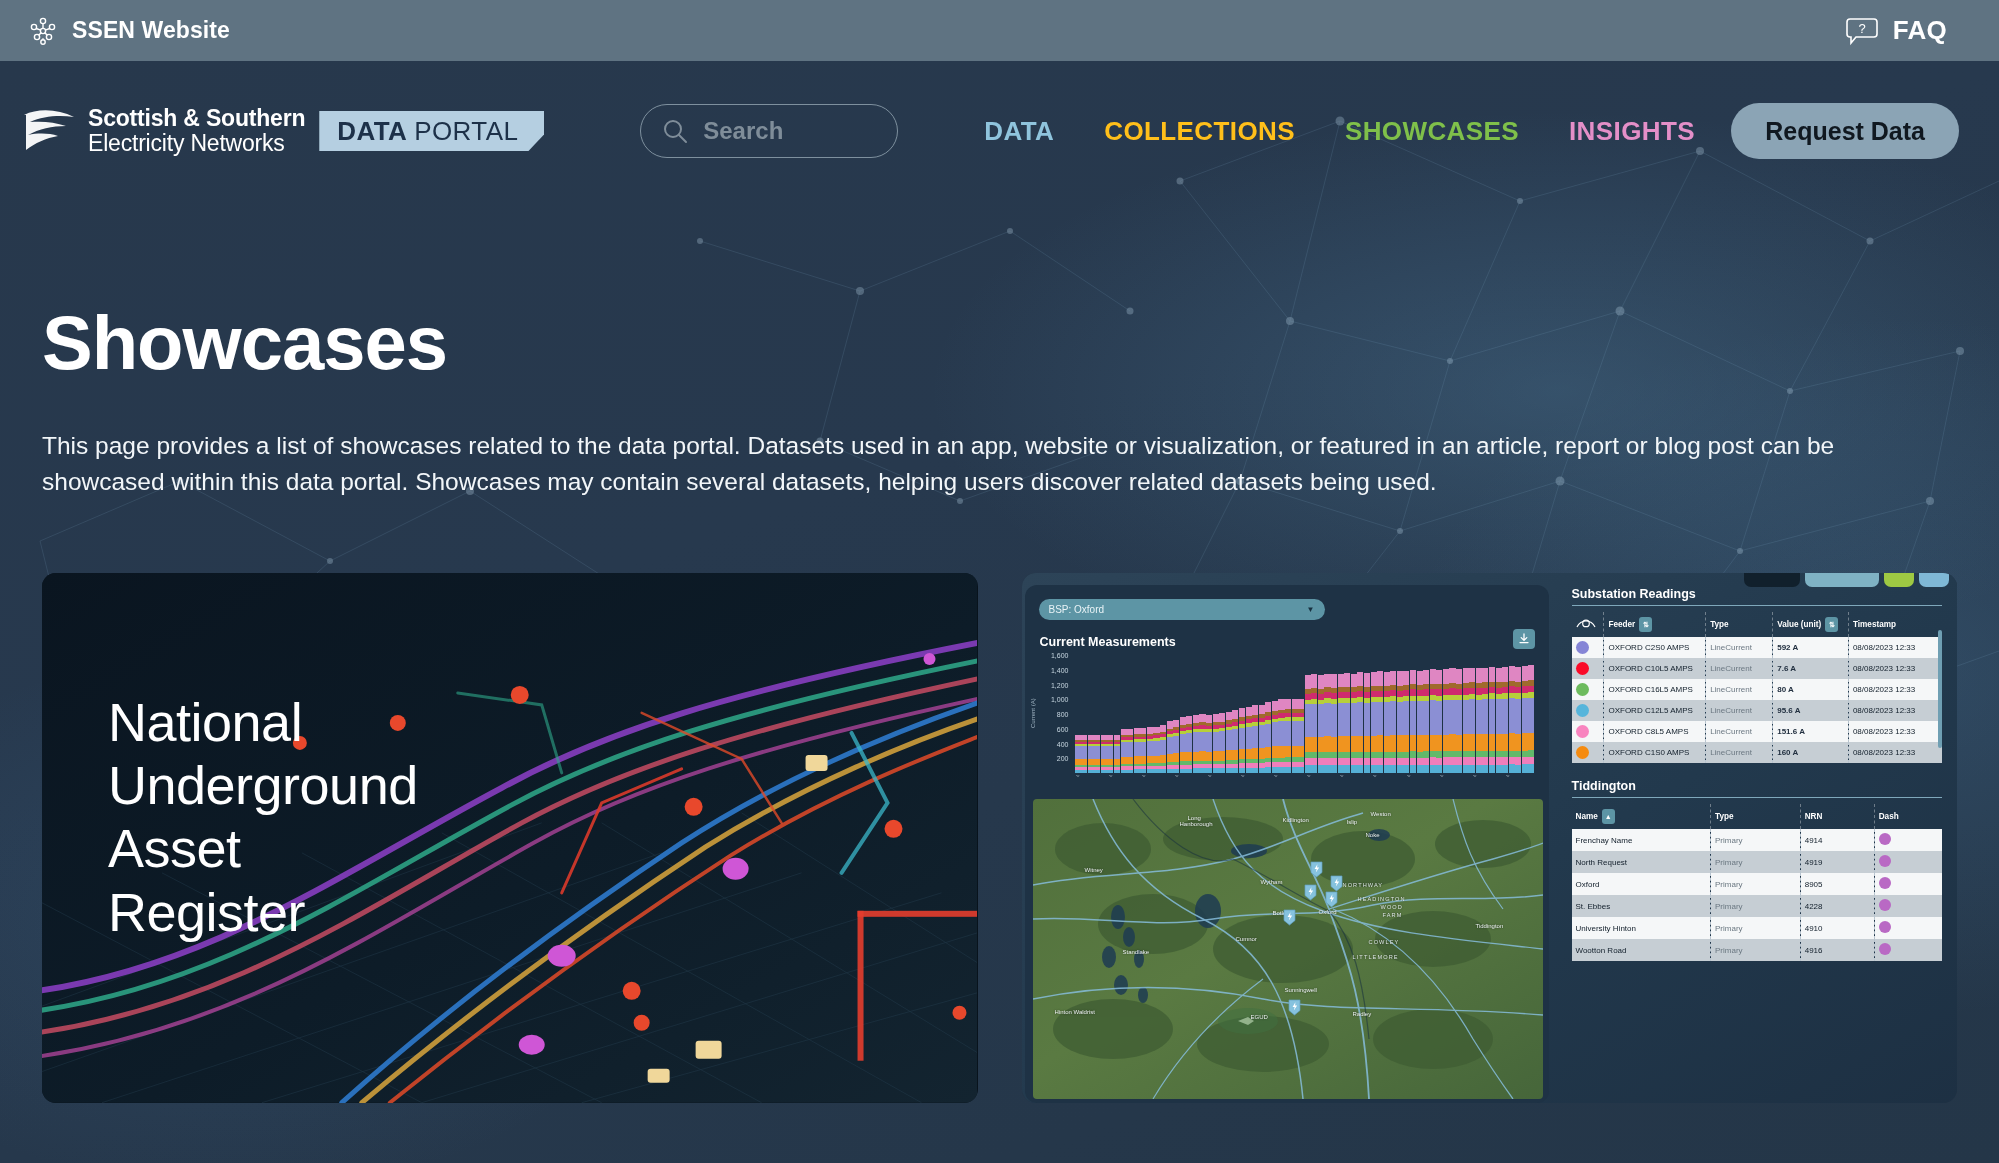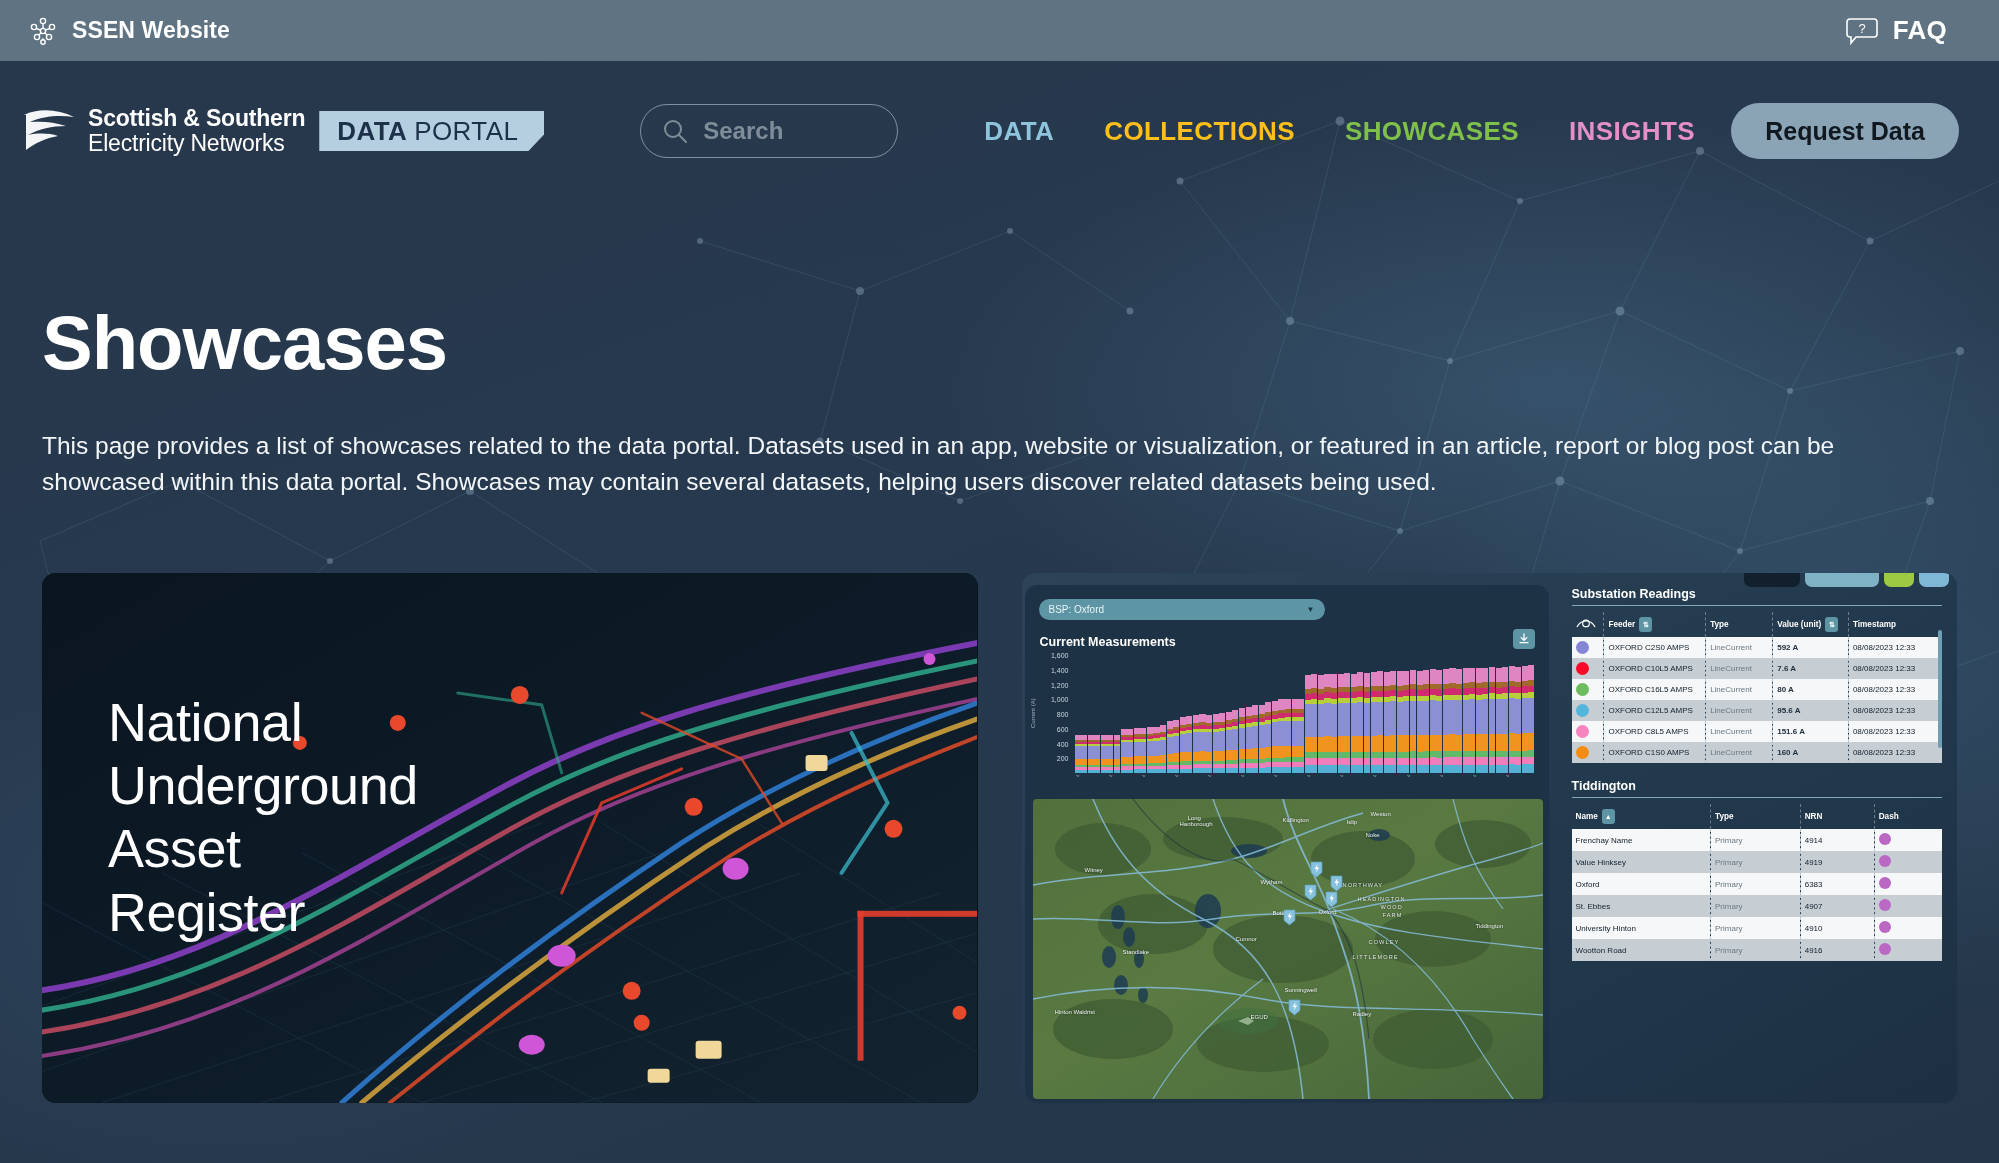--- a/index.html
+++ b/index.html
@@ -1461,35 +1461,35 @@
                     </tr>
                   </thead>
                   <tbody id="substations-body">
                       <tr>
                         <td>Frenchay Name</td>
                         <td class="cell-muted">Primary</td>
                         <td>4914</td>
                         <td><span class="dash-dot"></span></td>
                       </tr>
                       <tr>
-                        <td>Value Hinksey</td>
+                        <td>North Request</td>
                         <td class="cell-muted">Primary</td>
                         <td>4919</td>
                         <td><span class="dash-dot"></span></td>
                       </tr>
                       <tr>
                         <td>Oxford</td>
                         <td class="cell-muted">Primary</td>
-                        <td>6383</td>
+                        <td>8905</td>
                         <td><span class="dash-dot"></span></td>
                       </tr>
                       <tr>
                         <td>St. Ebbes</td>
                         <td class="cell-muted">Primary</td>
-                        <td>4907</td>
+                        <td>4228</td>
                         <td><span class="dash-dot"></span></td>
                       </tr>
                       <tr>
                         <td>University Hinton</td>
                         <td class="cell-muted">Primary</td>
                         <td>4910</td>
                         <td><span class="dash-dot"></span></td>
                       </tr>
                       <tr>
                         <td>Wootton Road</td>

